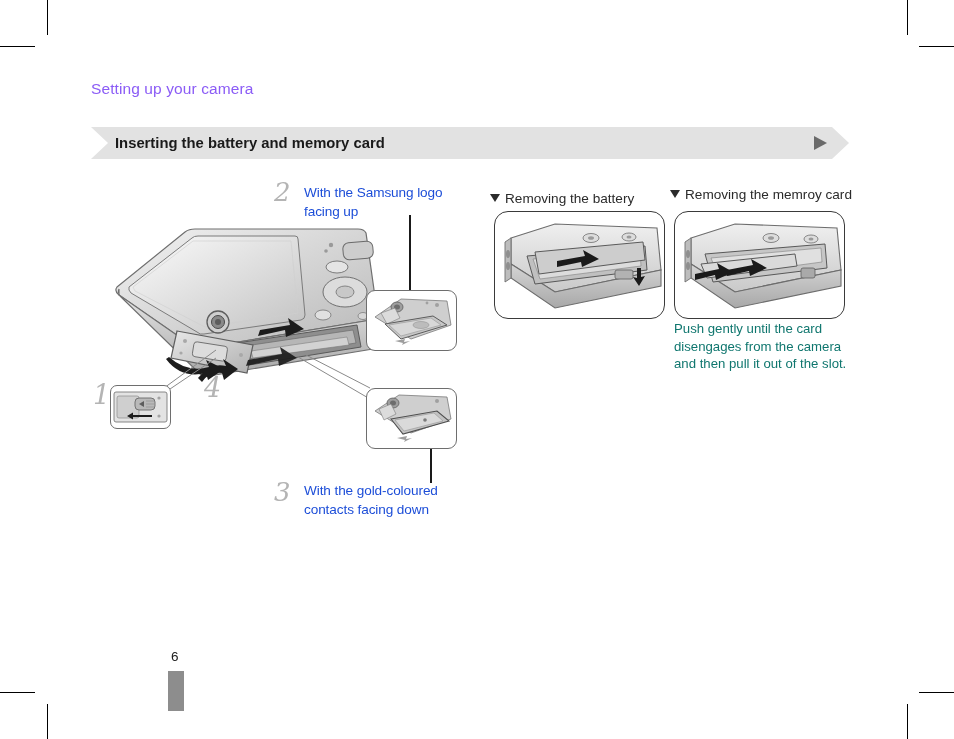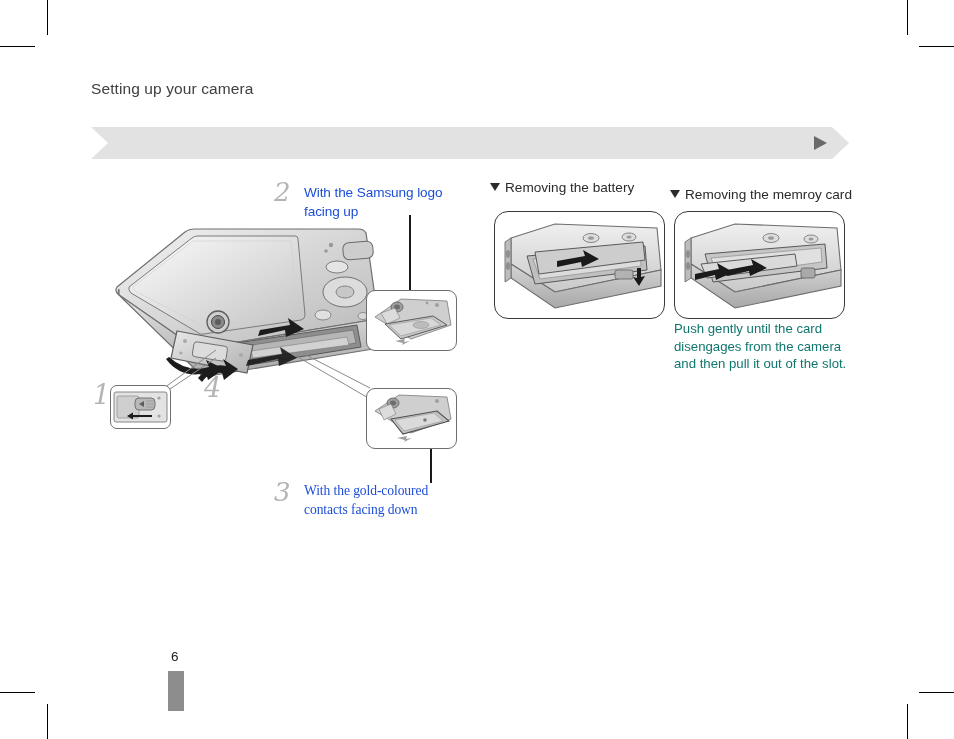--- a/index.html
+++ b/index.html
@@ -20,21 +20,21 @@
   .crop { position: absolute; background: #000; }
   .crop.v { width: 1px; height: 35px; }
   .crop.h { height: 1px; width: 35px; }
 
   
   .section-label {
     position: absolute;
     left: 91px;
     top: 80px;
     font-size: 15.5px;
-    color: #404040;
+    color: #8b5cf6;
     letter-spacing: .1px;
     white-space: nowrap;
   }
 
   .title-bar {
     position: absolute;
     left: 91px;
     top: 127px;
     width: 758px;
     height: 32px;
@@ -157,29 +157,30 @@
 <div class="crop h" style="left:919px;top:46px;"></div>
 <div class="crop h" style="left:0px;  top:692px;"></div>
 <div class="crop v" style="left:47px; top:704px;"></div>
 <div class="crop h" style="left:919px;top:692px;"></div>
 <div class="crop v" style="left:907px;top:704px;"></div>
 
 <div class="section-label">Setting up your camera</div>
 
 <div class="title-bar">
   <div class="title-bar-bg"></div>
+  <div class="title-bar-text">Inserting the battery and memory card</div>
   <div class="title-bar-arrow"></div>
 </div>
 
 <div class="step-num" style="left:274px; top:177px;">2</div>
 <div class="step-text" style="left:304px; top:184px; width:170px;">With the Samsung logo facing up</div>
 <div class="leader v" style="left:409px; top:215px; height:92px;"></div>
 
 <div class="step-num" style="left:274px; top:477px;">3</div>
-<div class="step-text" style="left:304px; top:482px; width:170px;font-family:Liberation Serif, serif;">With the gold-coloured contacts facing down</div>
+<div class="step-text" style="left:304px; top:482px; width:170px;">With the gold-coloured contacts facing down</div>
 <div class="leader v" style="left:430px; top:418px; height:65px;"></div>
 
 <div class="step-num" style="left:93px;  top:379px; font-size:27px;">1</div>
 <div class="step-num" style="left:204px; top:372px; font-size:27px;">4</div>
 
 <div style="position:absolute;left:105px;top:215px;width:300px;height:170px;">
   <svg width="300" height="170" viewBox="0 0 300 170">
     <defs>
       <linearGradient id="bodyTop" x1="0" y1="0" x2="1" y2="1">
         <stop offset="0%" stop-color="#f2f2f2"></stop>
@@ -297,21 +298,21 @@
     <path d="M12 20 L24 15 L29 25 L17 31 Z" fill="#dcdcdc" stroke="#7a7a7a" stroke-width=".6"></path>
 
     <path d="M24 30 L70 22 L82 32 L36 45 Z" fill="#c2c2c2" stroke="#4f4f4f" stroke-width="1.1"></path>
     <path d="M28 31 L67 24 L76 32 L37 42 Z" fill="#dadada" stroke="#8a8a8a" stroke-width=".5"></path>
     <circle cx="58" cy="31" r="1.8" fill="#7a7a7a"></circle>
     <circle cx="70" cy="12" r="2" fill="#a0a0a0"></circle>
     <path d="M30 49 l10 -2 l-1 3 l6 -1 l-8 4 l1 -2 Z" fill="#9e9e9e"></path>
   </svg>
 </div>
 
-<div class="sub-head" style="left:490px; top:180px;">
+<div class="sub-head" style="left:490px; top:191px;">
   <span class="tri"></span><span>Removing the battery</span>
 </div>
 
 <div class="sub-head" style="left:670px; top:187px;">
   <span class="tri"></span><span>Removing the memroy card</span>
 </div>
 
 <div class="photo-box" style="left:494px; top:211px; width:169px; height:106px;">
   <svg width="169" height="106" viewBox="0 0 169 106">
     <defs>

